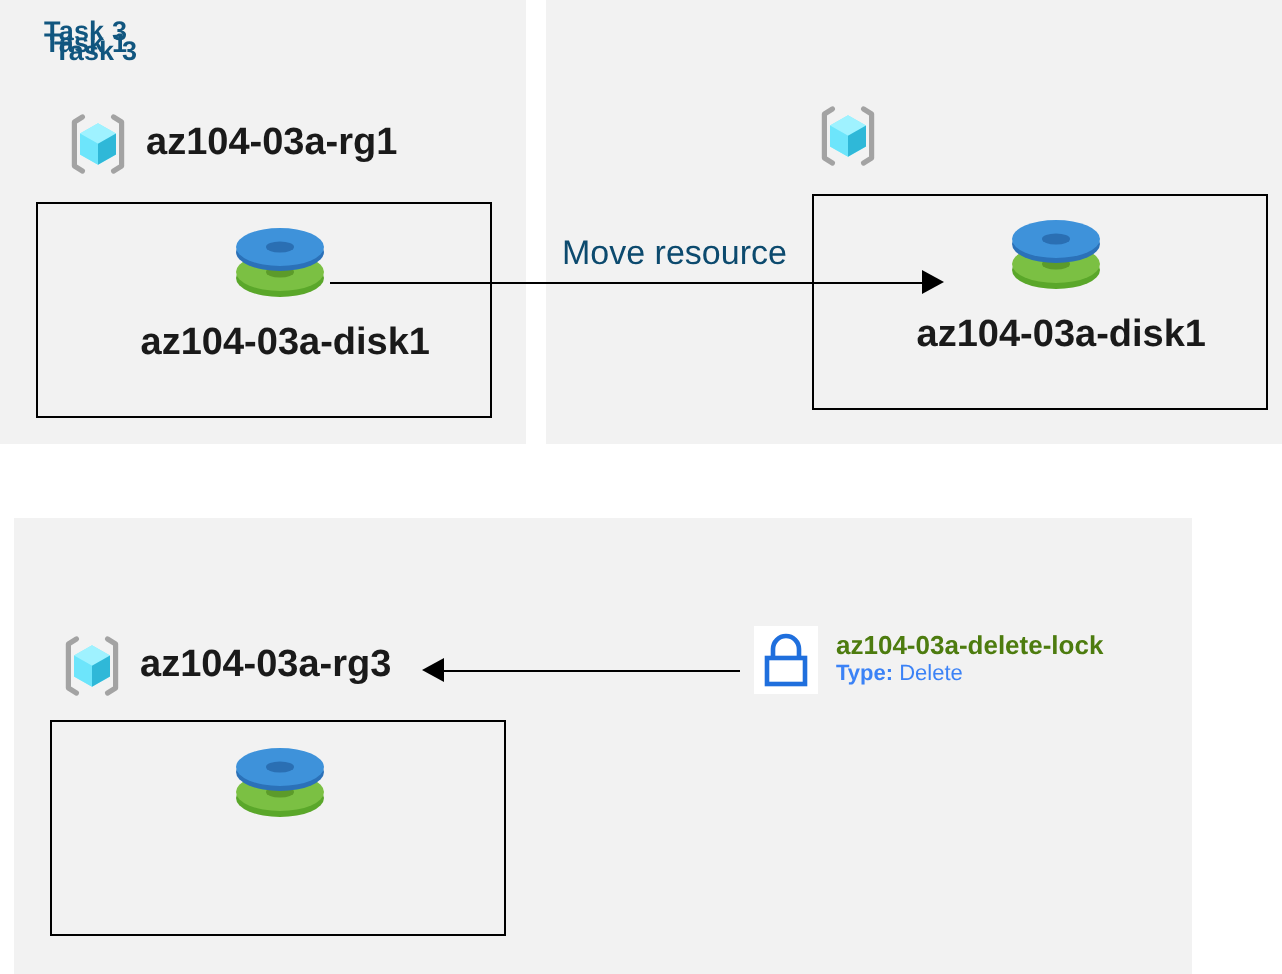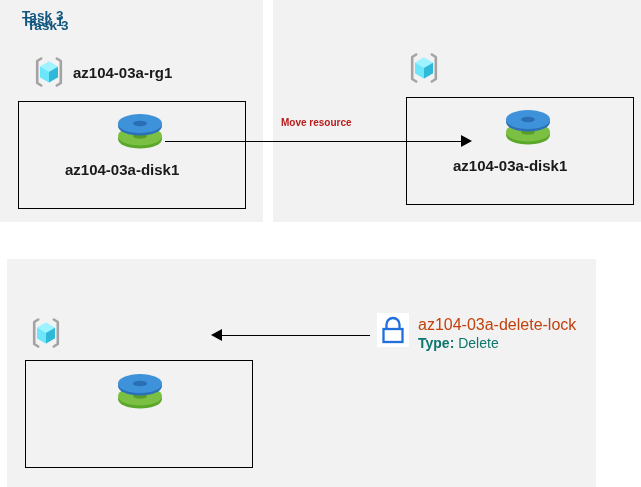--- a/index.html
+++ b/index.html
@@ -46,52 +46,52 @@
   #box-rg2{left:406px;top:97px;width:228px;height:108px;}
   #box-rg3{left:25px;top:360px;width:228px;height:108px;}
 
   
   .rg-row{position:absolute;display:flex;align-items:center;gap:7px;}
   #rg-row-1{left:32px;top:55px;}
   #rg-row-2{left:407px;top:51px;}
   #rg-row-3{left:29px;top:316px;}
 
   .rg-label, .disk-label{
-    font-size:15px;
+    font-size:19px;
     font-weight:bold;
     color:#1a1a1a;
     white-space:nowrap;
   }
 
   
-  .disk-group{position:absolute;text-align:left;width:150px;}
+  .disk-group{position:absolute;text-align:right;width:150px;}
   #disk-group-1{left:65px;top:112px;}
   #disk-group-2{left:453px;top:108px;}
   #disk-group-3{left:65px;top:372px;}
   .disk-label{margin-top:5px;display:block;}
 
   
   .arrow-line{position:absolute;background:#000000;height:1px;}
   #arrow1-line{left:165px;top:141px;width:298px;}
   #arrow1-head{position:absolute;left:461px;top:135px;width:0;height:0;
     border-top:6px solid transparent;border-bottom:6px solid transparent;
     border-left:11px solid #000000;}
-  #arrow1-label{position:absolute;left:279px;top:117px;font-size:10px;
-    font-weight:bold;color:#b91c1c;white-space:nowrap;background:#f2f2f2;padding:0 2px;}
+  #arrow1-label{position:absolute;left:279px;top:117px;font-size:17px;
+    font-weight:normal;color:#0c4a6e;white-space:nowrap;background:#f2f2f2;padding:0 2px;}
 
   #arrow2-line{left:220px;top:335px;width:150px;}
   #arrow2-head{position:absolute;left:211px;top:329px;width:0;height:0;
     border-top:6px solid transparent;border-bottom:6px solid transparent;
     border-right:11px solid #000000;}
 
   
   #lock-block{position:absolute;left:377px;top:313px;display:flex;align-items:flex-start;gap:9px;}
   .lock-text-wrap{display:block;line-height:1.25;padding-top:2px;}
-  #lock-name{font-size:16px;font-weight:normal;color:#c2410c;white-space:nowrap;display:block;}
-  #lock-type-line{font-size:14px;color:#0f766e;white-space:nowrap;display:block;}
+  #lock-name{font-size:13px;font-weight:bold;color:#4d7c0f;white-space:nowrap;display:block;}
+  #lock-type-line{font-size:11px;color:#3b82f6;white-space:nowrap;display:block;}
   #lock-type-key{font-weight:bold;}
   #lock-type-val{font-weight:normal;}
   .lock-icon-bg{background:#ffffff;display:block;line-height:0;}
   svg{display:block;}
 </style>
 </head>
 <body>
 
 <div class="canvas">
 
@@ -180,20 +180,21 @@
     <span class="rg-icon">
       <svg width="34" height="34" viewBox="0 0 34 34">
         <path d="M9.2 3.5 L5.2 6.0 L5.2 28.0 L9.2 30.5" fill="none" stroke="#a3a3a3" stroke-width="2.6" stroke-linecap="round" stroke-linejoin="round"></path>
         <path d="M24.8 3.5 L28.8 6.0 L28.8 28.0 L24.8 30.5" fill="none" stroke="#a3a3a3" stroke-width="2.6" stroke-linecap="round" stroke-linejoin="round"></path>
         <polygon points="17,6.6 26,11.7 26,22.3 17,27.4 8,22.3 8,11.7" fill="#86efff"></polygon>
         <polygon points="17,6.6 26,11.7 17,16.9 8,11.7" fill="#9ff2ff"></polygon>
         <polygon points="17,16.9 26,11.7 26,22.3 17,27.4" fill="#2fb8d8"></polygon>
         <polygon points="17,16.9 17,27.4 8,22.3 8,11.7" fill="#6de5fb"></polygon>
       </svg>
     </span>
+    <span class="rg-label">az104-03a-rg3</span>
   </div>
 
   <div class="disk-group" id="disk-group-3">
     <span class="disk-icon">
       <svg width="150" height="44" viewBox="0 0 150 44">
         <g transform="translate(52,0)">
           <ellipse cx="23" cy="27" rx="22" ry="9.5" fill="#5aa72a"></ellipse>
           <ellipse cx="23" cy="24" rx="22" ry="9.5" fill="#7bc043"></ellipse>
           <ellipse cx="23" cy="24" rx="7" ry="2.8" fill="#5c9b2a"></ellipse>
           <ellipse cx="23" cy="14" rx="22" ry="9.5" fill="#2b71b8"></ellipse>

